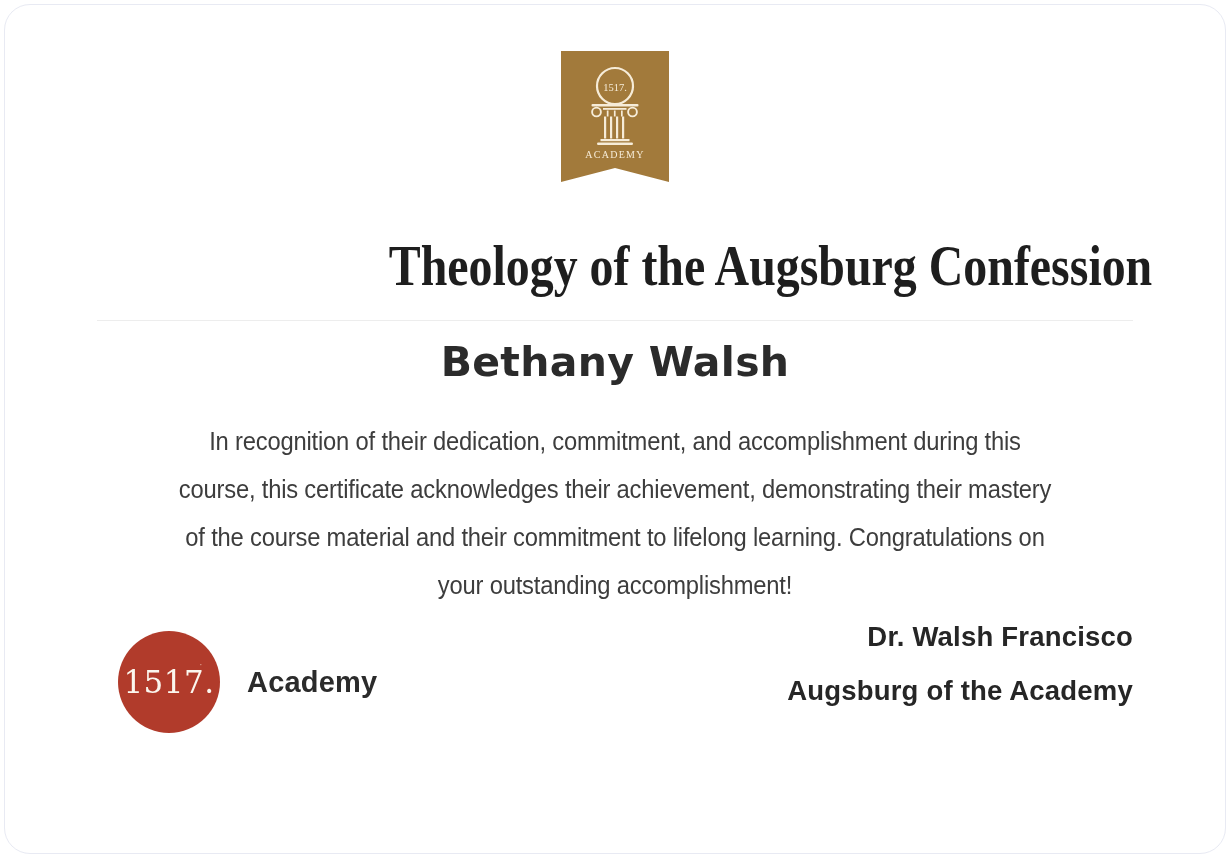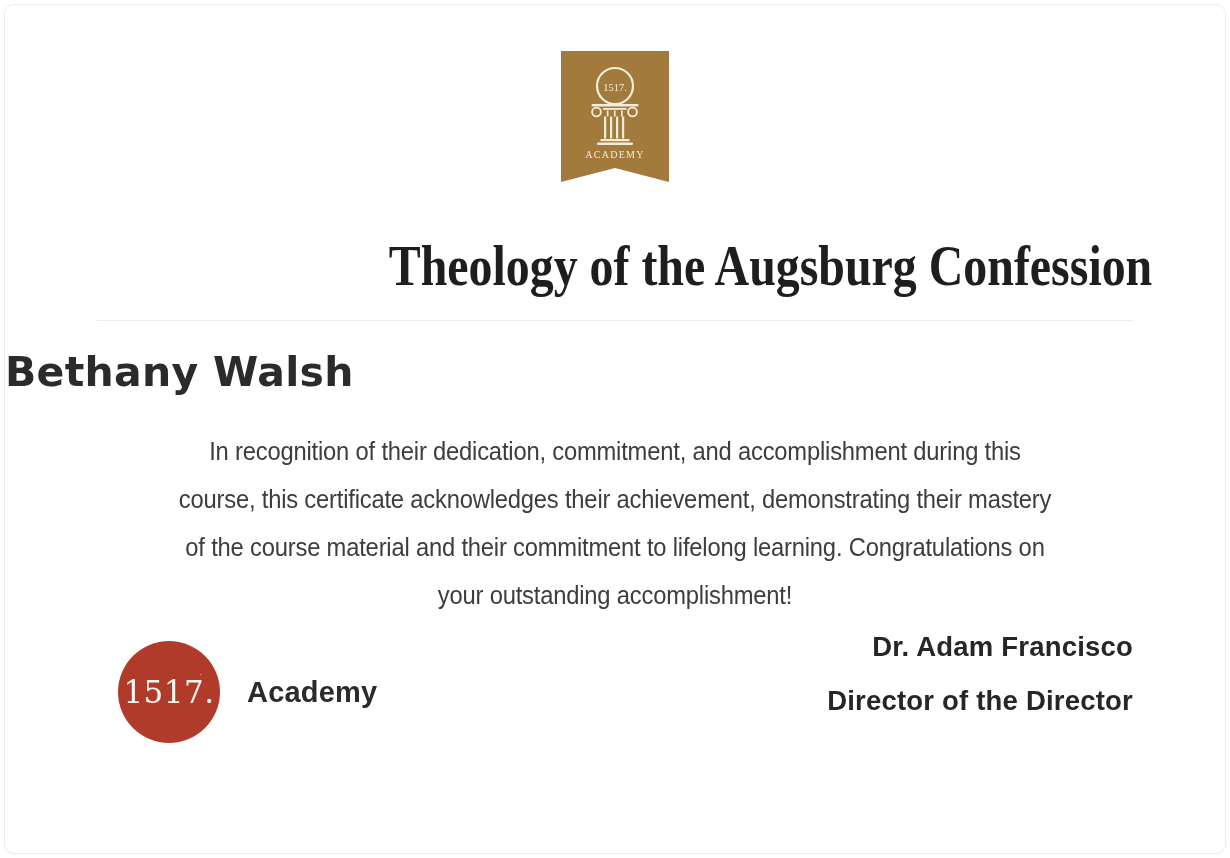--- a/index.html
+++ b/index.html
@@ -3,21 +3,21 @@
 <meta charset="utf-8">
 <style>
   * { margin: 0; padding: 0; box-sizing: border-box; }
   html, body { width: 1230px; height: 858px; background: #ffffff; font-family: "Liberation Sans", sans-serif; overflow: hidden; }
 
   .card {
     position: absolute;
     inset: 4px;
     background: #ffffff;
     border: 1px solid #e8eaf3;
-    border-radius: 10px;
+    border-radius: 26px;
   }
 
   
   .banner-wrap { display: flex; justify-content: center; margin-top: 46px; }
   .banner {
     width: 108px; height: 131px;
     background: var(--banner-color, #a27a3b);
     clip-path: polygon(0 0, 100% 0, 100% 100%, 50% 89.3%, 0 100%);
   }
   .banner svg { display: block; }
@@ -33,21 +33,22 @@
     line-height: 58px;
     color: #1e1e1e;
     white-space: nowrap;
   }
   .title .squeeze { display: inline-block; transform: scaleX(0.84); transform-origin: center; }
 
   .divider { height: 1px; background: #ededed; margin: 25px 92px 0 92px; }
 
   
   .recipient {
-    margin-top: 27px;
+    margin-top: 17px;
+    text-align: center;
     font-family: "DejaVu Sans", sans-serif;
     font-weight: 700;
     font-size: 41px;
     line-height: 48px;
     color: #2b2b2b;
     letter-spacing: 0.3px;
   }
 
   
   .body-lines {
@@ -159,18 +160,18 @@
 
   <div class="footer">
     <div class="footer-left">
       <div class="logo-circle" style="--logo-red: #b13b2b;">
         <span>1517.</span>
         <span class="logo-mark">·</span>
       </div>
       <div class="academy-label">Academy</div>
     </div>
     <div class="footer-right">
-      <div class="signer-name">Dr. Adam Francisco</div>
-      <div class="signer-title">Director of the Director</div>
+      <div class="signer-name">Dr. Walsh Francisco</div>
+      <div class="signer-title">Augsburg of the Academy</div>
     </div>
   </div>
 
 </div>
 
 </body></html>

